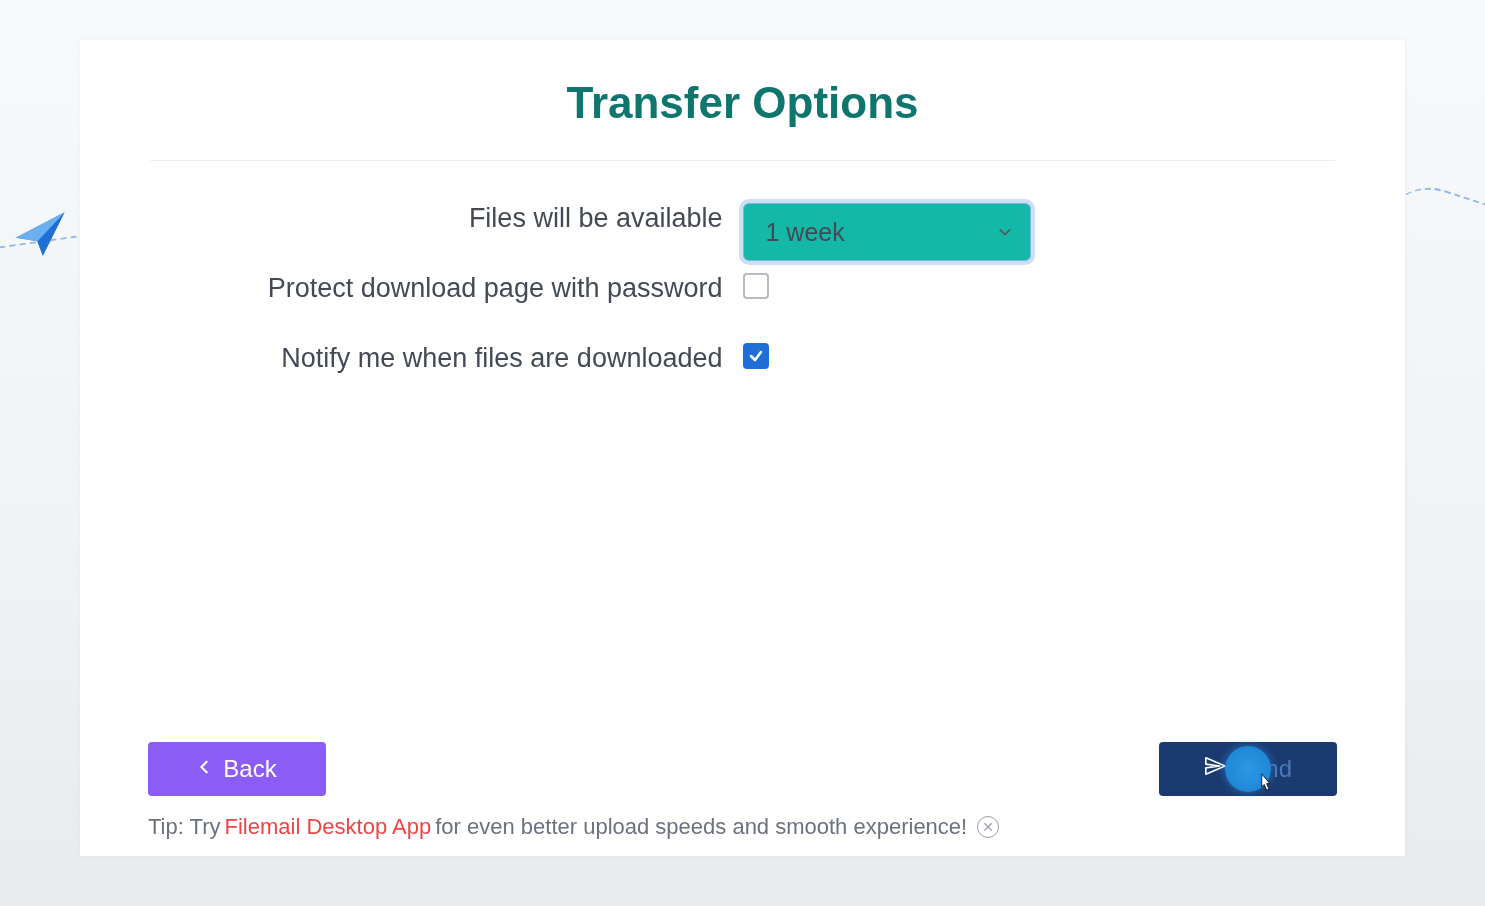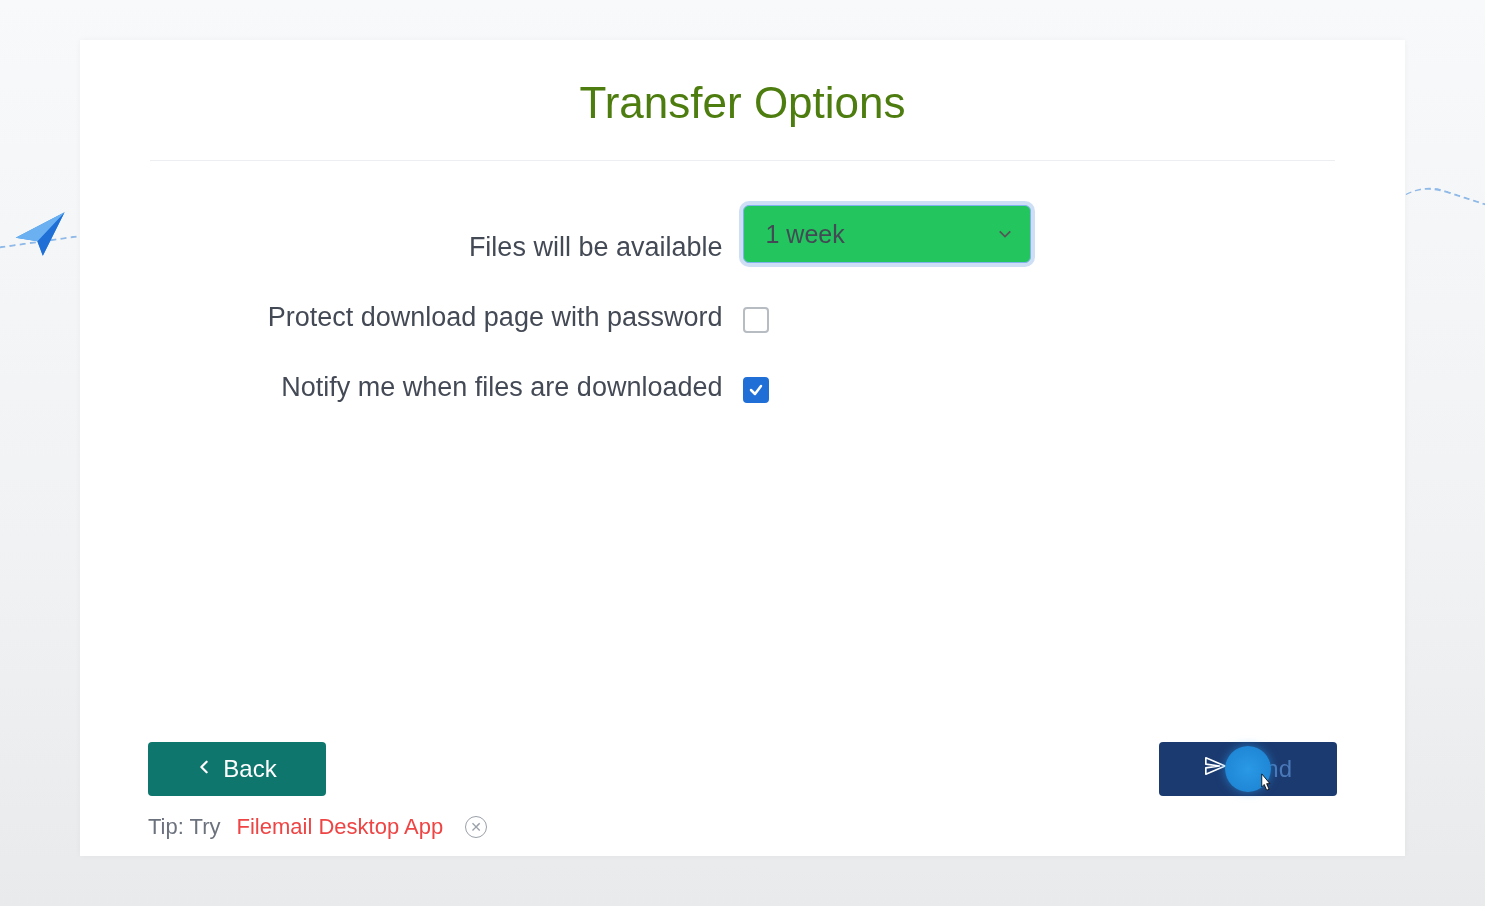--- a/index.html
+++ b/index.html
@@ -19,39 +19,39 @@
     right: 80px;
     top: 40px;
     bottom: 50px;
     background: #ffffff;
     box-shadow: 0 0 6px rgba(0,0,0,0.04);
   }
 
   
   .title {
     font-size: 44px;
-    font-weight: 400;
-    color: #4d7c0f;
+    font-weight: 700;
+    color: #0f766e;
     text-align: center;
     padding-top: 38px;
     padding-bottom: 32px;
   }
   .hr {
     height: 1px;
     background: #eceef1;
     margin: 0 70px 42px 70px;
   }
 
   
   .form {
     width: 100%;
   }
   .row {
     display: flex;
-    align-items: flex-end;
+    align-items: flex-start;
     min-height: 60px;
     margin-bottom: 10px;
   }
   .row .label {
     flex: 0 0 50%;
     text-align: right;
     padding-right: 20px;
     font-size: 27px;
     color: #444a55;
     font-weight: 400;
@@ -68,21 +68,21 @@
     position: relative;
     width: 288px;
     height: 58px;
     border: 1px solid #c5c9cf;
     border-radius: 6px;
     display: flex;
     align-items: center;
     padding: 0 22px;
     font-size: 25px;
     color: #444a55;
-    background: #22c55e;
+    background: #14b8a6;
     cursor: pointer;
   }
   .select.active {
     box-shadow: 0 0 0 4px rgba(58,127,214,0.25);
     border-color: #7fb1ee;
   }
   .select .chevron {
     position: absolute;
     right: 18px;
     top: 50%;
@@ -129,36 +129,36 @@
     border-radius: 4px;
     font-size: 24px;
     color: #fff;
     display: inline-flex;
     align-items: center;
     justify-content: center;
     gap: 10px;
     cursor: pointer;
     font-family: inherit;
   }
-  .btn-back { background: #0f766e; }
+  .btn-back { background: #8b5cf6; }
   .btn-back .chev { margin-right: 2px; }
   .btn-send { background: #1b3a70; position: relative; }
   .btn-send .label-text { color: #4a79b9; }
 
   
   .tip {
     position: absolute;
     left: 68px;
     right: 68px;
     bottom: 16px;
     font-size: 22px;
     color: #6c727d;
     display: flex;
     align-items: center;
-    gap: 16px;
+    gap: 4px;
     flex-wrap: wrap;
   }
   .tip .link { color: #ef4444; cursor: pointer; }
   .tip .dismiss {
     width: 22px;
     height: 22px;
     border: 1.5px solid #9aa0a9;
     border-radius: 50%;
     display: inline-flex;
     align-items: center;
@@ -299,18 +299,19 @@
         <svg viewBox="0 0 32 32" width="26" height="30">
           <path d="M12 6 L12 22 L15 19 L18 26 L21 25 L18 18 L22 18 Z" fill="#fff" stroke="#000" stroke-width="1"></path>
         </svg>
       </span>
     </button>
   </div>
 
   <div class="tip">
     <span>Tip: Try </span>
     <span class="link">Filemail Desktop App</span>
+    <span> for even better upload speeds and smooth experience!</span>
     <span class="dismiss">
       <span>✕</span>
     </span>
   </div>
 
 </div>
 
 </body></html>

